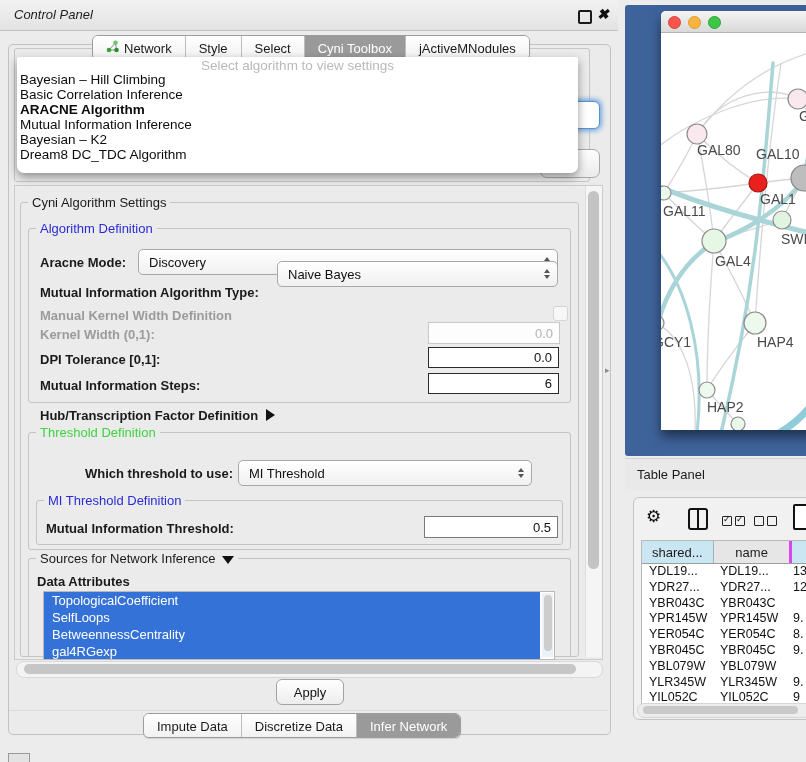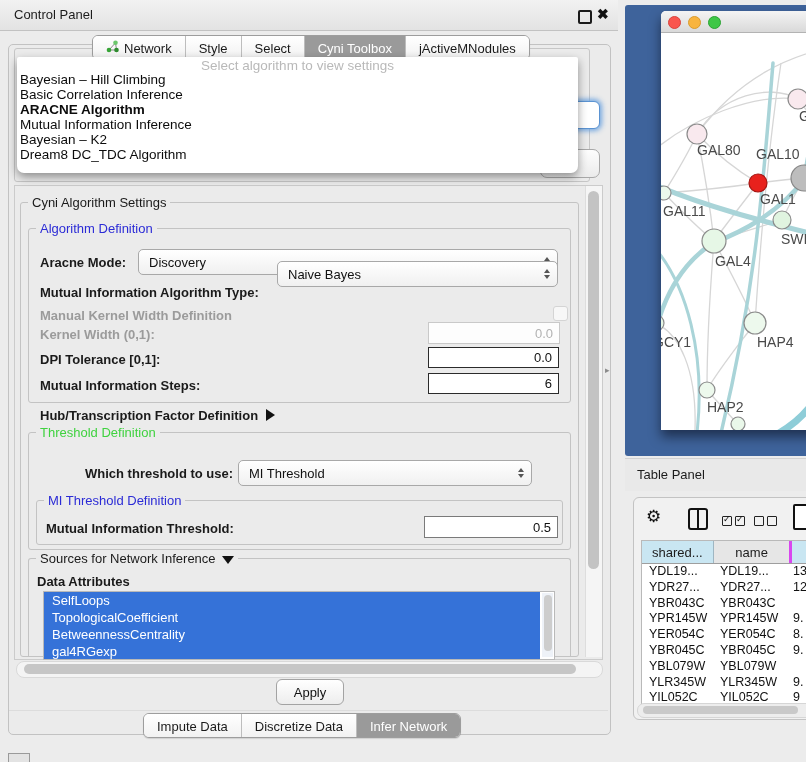--- a/index.html
+++ b/index.html
@@ -1,21 +1,21 @@
 <!DOCTYPE html>
 <html><head>
 <meta charset="utf-8">
 <style>
   html,body{margin:0;padding:0;}
   body{font-family:"Liberation Sans", sans-serif; background:#ececec;}
   .root{position:relative;width:806px;height:762px;overflow:hidden;background:#ececec;}
 
   
   .titlebar{position:absolute;left:0;top:0;width:618px;height:30px;
-    background:linear-gradient(#f2f2f2,#e3e3e3);border-bottom:1px solid #c2c2c2;}
+    background:linear-gradient(#f2f2f2,#e3e3e3);border-bottom:1px solid #c2c2c2;font-style:italic;}
   .titlebar .t{position:absolute;left:14px;top:7px;font-size:13px;color:#1c1c1c;}
   .win-restore{position:absolute;left:578px;top:10px;width:10px;height:10px;border:2px solid #1a1a1a;border-radius:2px;}
   .win-close{position:absolute;left:597px;top:6px;font-size:14px;font-weight:bold;color:#111;}
 
   
   .outer-panel{position:absolute;left:8px;top:44px;width:601px;height:689px;
     background:#ebebeb;border:1px solid #c2c2c2;border-radius:5px;}
 
   
   .tabgroup{position:absolute;display:flex;height:23px;border:1px solid #9d9d9d;border-radius:6px;
@@ -251,22 +251,22 @@
     <span>0.5</span>
   </div>
 
   <div class="group" style="left:28px;top:558px;width:541px;height:98px;border-bottom:none;border-radius:3px 3px 0 0;">
     <span class="gtitle">
       <span>Sources for Network Inference</span><span class="tri-down"></span>
     </span>
     <span class="lbl" style="left:8px;top:15px;">Data Attributes</span>
     <div class="attr-list">
       <div id="attr-items">
+          <div class="attr-item">TopologicalCoefficient</div>
           <div class="attr-item">SelfLoops</div>
-          <div class="attr-item">TopologicalCoefficient</div>
           <div class="attr-item">BetweennessCentrality</div>
           <div class="attr-item">gal4RGexp</div>
         </div>
       <div class="list-vtrack">
           <div class="list-vthumb"></div>
         </div>
     </div>
   </div>
 
   <div class="hscroll">

